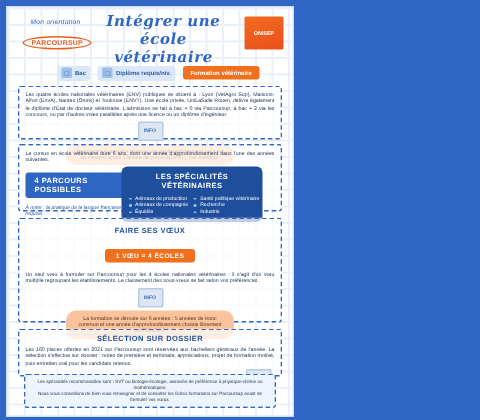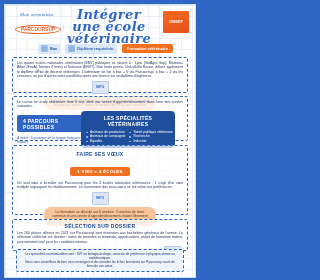--- a/index.html
+++ b/index.html
@@ -36,21 +36,21 @@
   .logo-pill{
     margin:1px auto 0;display:inline-block;
     border:1px solid #e8601c;border-radius:50%;
     padding:1px 5px;font-size:4.6px;font-weight:bold;color:#e8601c;
     letter-spacing:.2px;
   }
   .title{
     position:absolute;left:56px;top:4px;width:96px;text-align:center;
     font-family:"DejaVu Serif",serif;
     font-style:italic;font-weight:bold;color:#2f66c4;
-    font-size:13px;line-height:12px;letter-spacing:.4px;
+    font-size:10px;line-height:12px;letter-spacing:.4px;
   }
   .onisep{
     position:absolute;right:6px;top:6px;width:26px;height:22px;
     background:linear-gradient(160deg,#f36b21,#e8501a);
     border-radius:1px;color:#fff;font-size:3.6px;font-weight:bold;
     display:flex;align-items:center;justify-content:center;text-align:center;
     line-height:4px;padding:1px;box-sizing:border-box;
   }
   
   .tabs{

